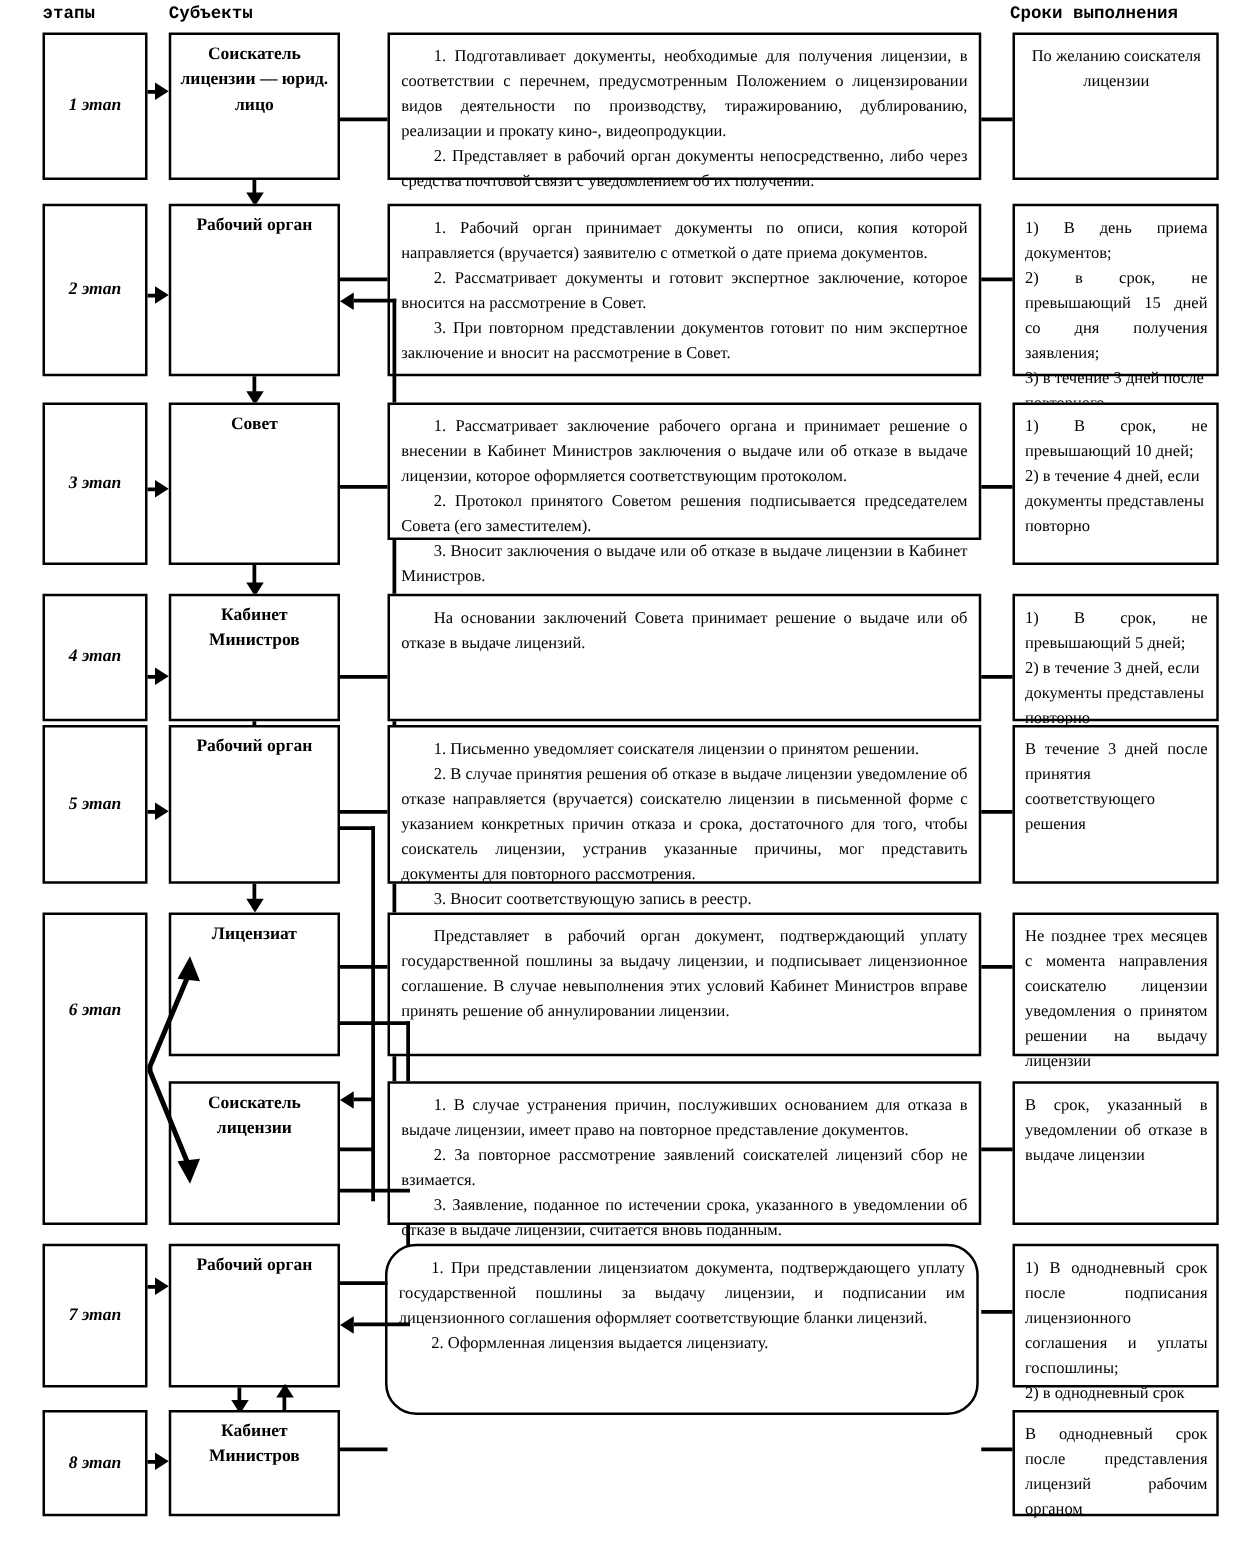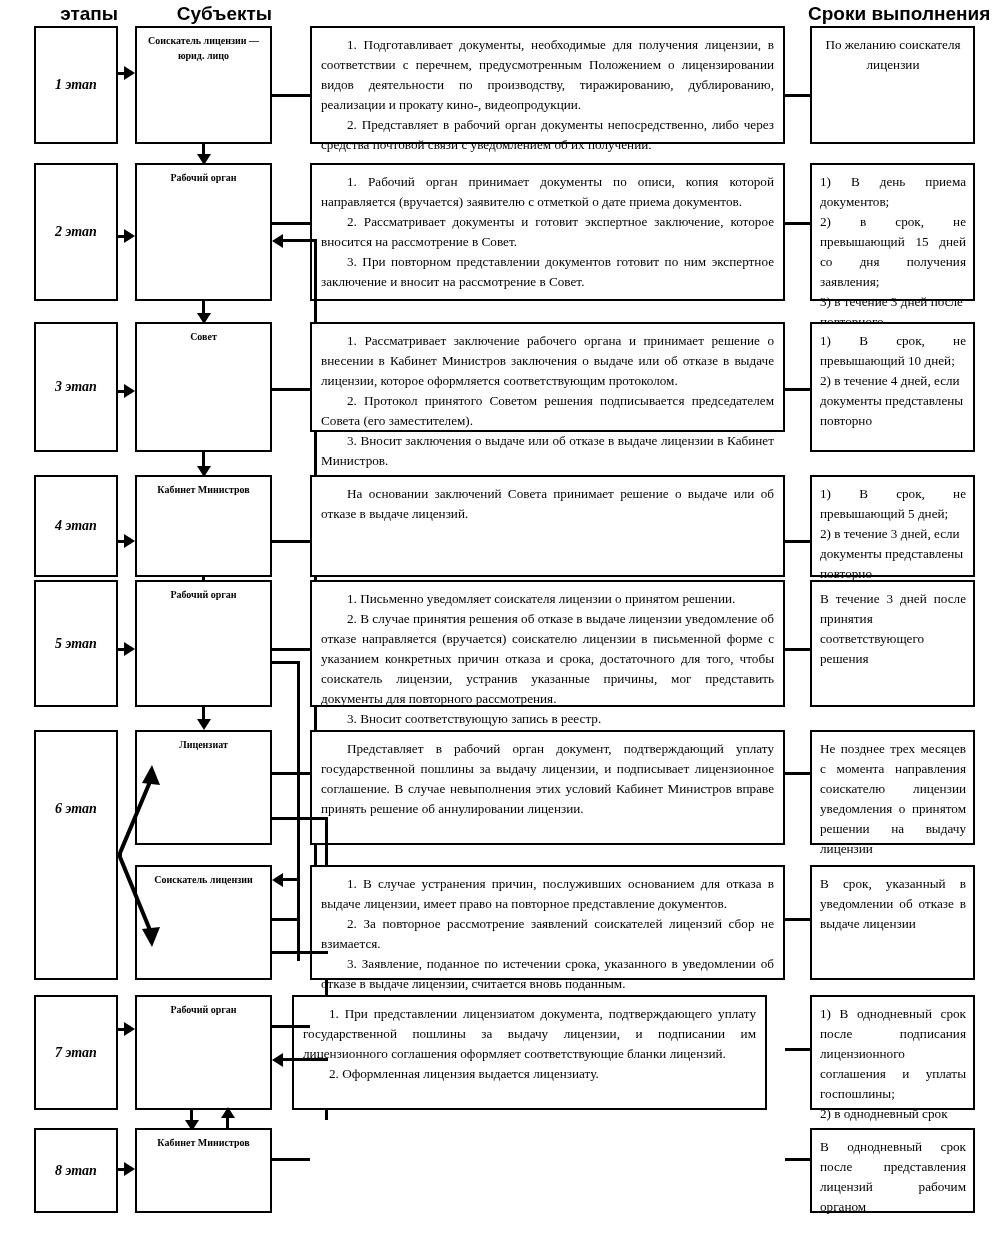--- a/index.html
+++ b/index.html
@@ -1,28 +1,28 @@
 <!DOCTYPE html>
 <html><head>
 <meta charset="utf-8">
 <style>
   html,body{margin:0;padding:0;background:#ffffff;}
   body{font-family:"Liberation Serif",serif;color:#000;}
   #page{position:relative;width:1003px;height:1238px;overflow:hidden;background:#fff;}
 
-  .hdr{position:absolute;font-family:Liberation Sans, sans-serif;font-weight:bold;font-size:19px;
-       text-align:right;white-space:nowrap;}
+  .hdr{position:absolute;font-family:Liberation Mono, monospace;font-weight:bold;font-size:14px;
+       text-align:left;white-space:nowrap;}
 
   .box{position:absolute;border:2px solid #000;background:#fff;box-sizing:border-box;}
 
   .stage-box{display:flex;align-items:center;justify-content:center;font-style:italic;}
   .stage-lbl{font-weight:bold;font-size:14px;text-align:center;}
 
   .subj-box{padding-top:6px;}
-  .subj-lbl{font-weight:bold;font-size:10px;text-align:center;line-height:1.45;padding:0 4px;}
+  .subj-lbl{font-weight:bold;font-size:14px;text-align:center;line-height:1.45;padding:0 4px;}
 
   .act-box{padding:7px 9px 4px 9px;}
   .act-p{font-size:13.2px;line-height:1.52;text-align:justify;text-indent:26px;margin:0;
          text-justify:inter-word;}
 
   .dl-box{padding:7px 7px 4px 8px;}
   .dl-p{font-size:13.2px;line-height:1.52;text-align:justify;margin:0;text-justify:inter-word;}
   .dl-p.nj{text-align:left;}
 
   
@@ -209,21 +209,21 @@
     <polygon points="40,30 30,48 48,50" fill="#000"></polygon>
     <polygon points="40,212 30,194 48,192" fill="#000"></polygon>
   </svg>
 
   <div class="box stage-box" style="left:34px;top:995px;width:84px;height:115px;">
     <div class="stage-lbl">7 этап</div>
   </div>
   <div class="box subj-box" style="left:135px;top:995px;width:137px;height:115px;">
     <div class="subj-lbl">Рабочий орган</div>
   </div>
-  <div class="box act-box" style="left:292px;top:995px;width:475px;height:115px;">
+  <div class="box act-box" style="left:308px;top:995px;width:475px;height:137px;border-radius:25px;">
     <p class="act-p">1. При представлении лицензиатом документа, подтверждающего уплату государственной пошлины за выдачу лицензии, и подписании им лицензионного соглашения оформляет соответствующие бланки лицензий.</p>
     <p class="act-p">2. Оформленная лицензия выдается лицензиату.</p>
   </div>
   <div class="box dl-box" style="left:810px;top:995px;width:165px;height:115px;">
     <p class="dl-p">1) В однодневный срок после подписания лицензионного соглашения и уплаты госпошлины;</p>
     <p class="dl-p nj">2) в однодневный срок после подписания лицензий</p>
   </div>
   <div class="hl" style="left:118px;top:1028px;width:10px;"></div>
   <div class="arrowR" style="left:124px;top:1022px;"></div>
   <div class="hl" style="left:272px;top:1025px;width:38px;"></div>

